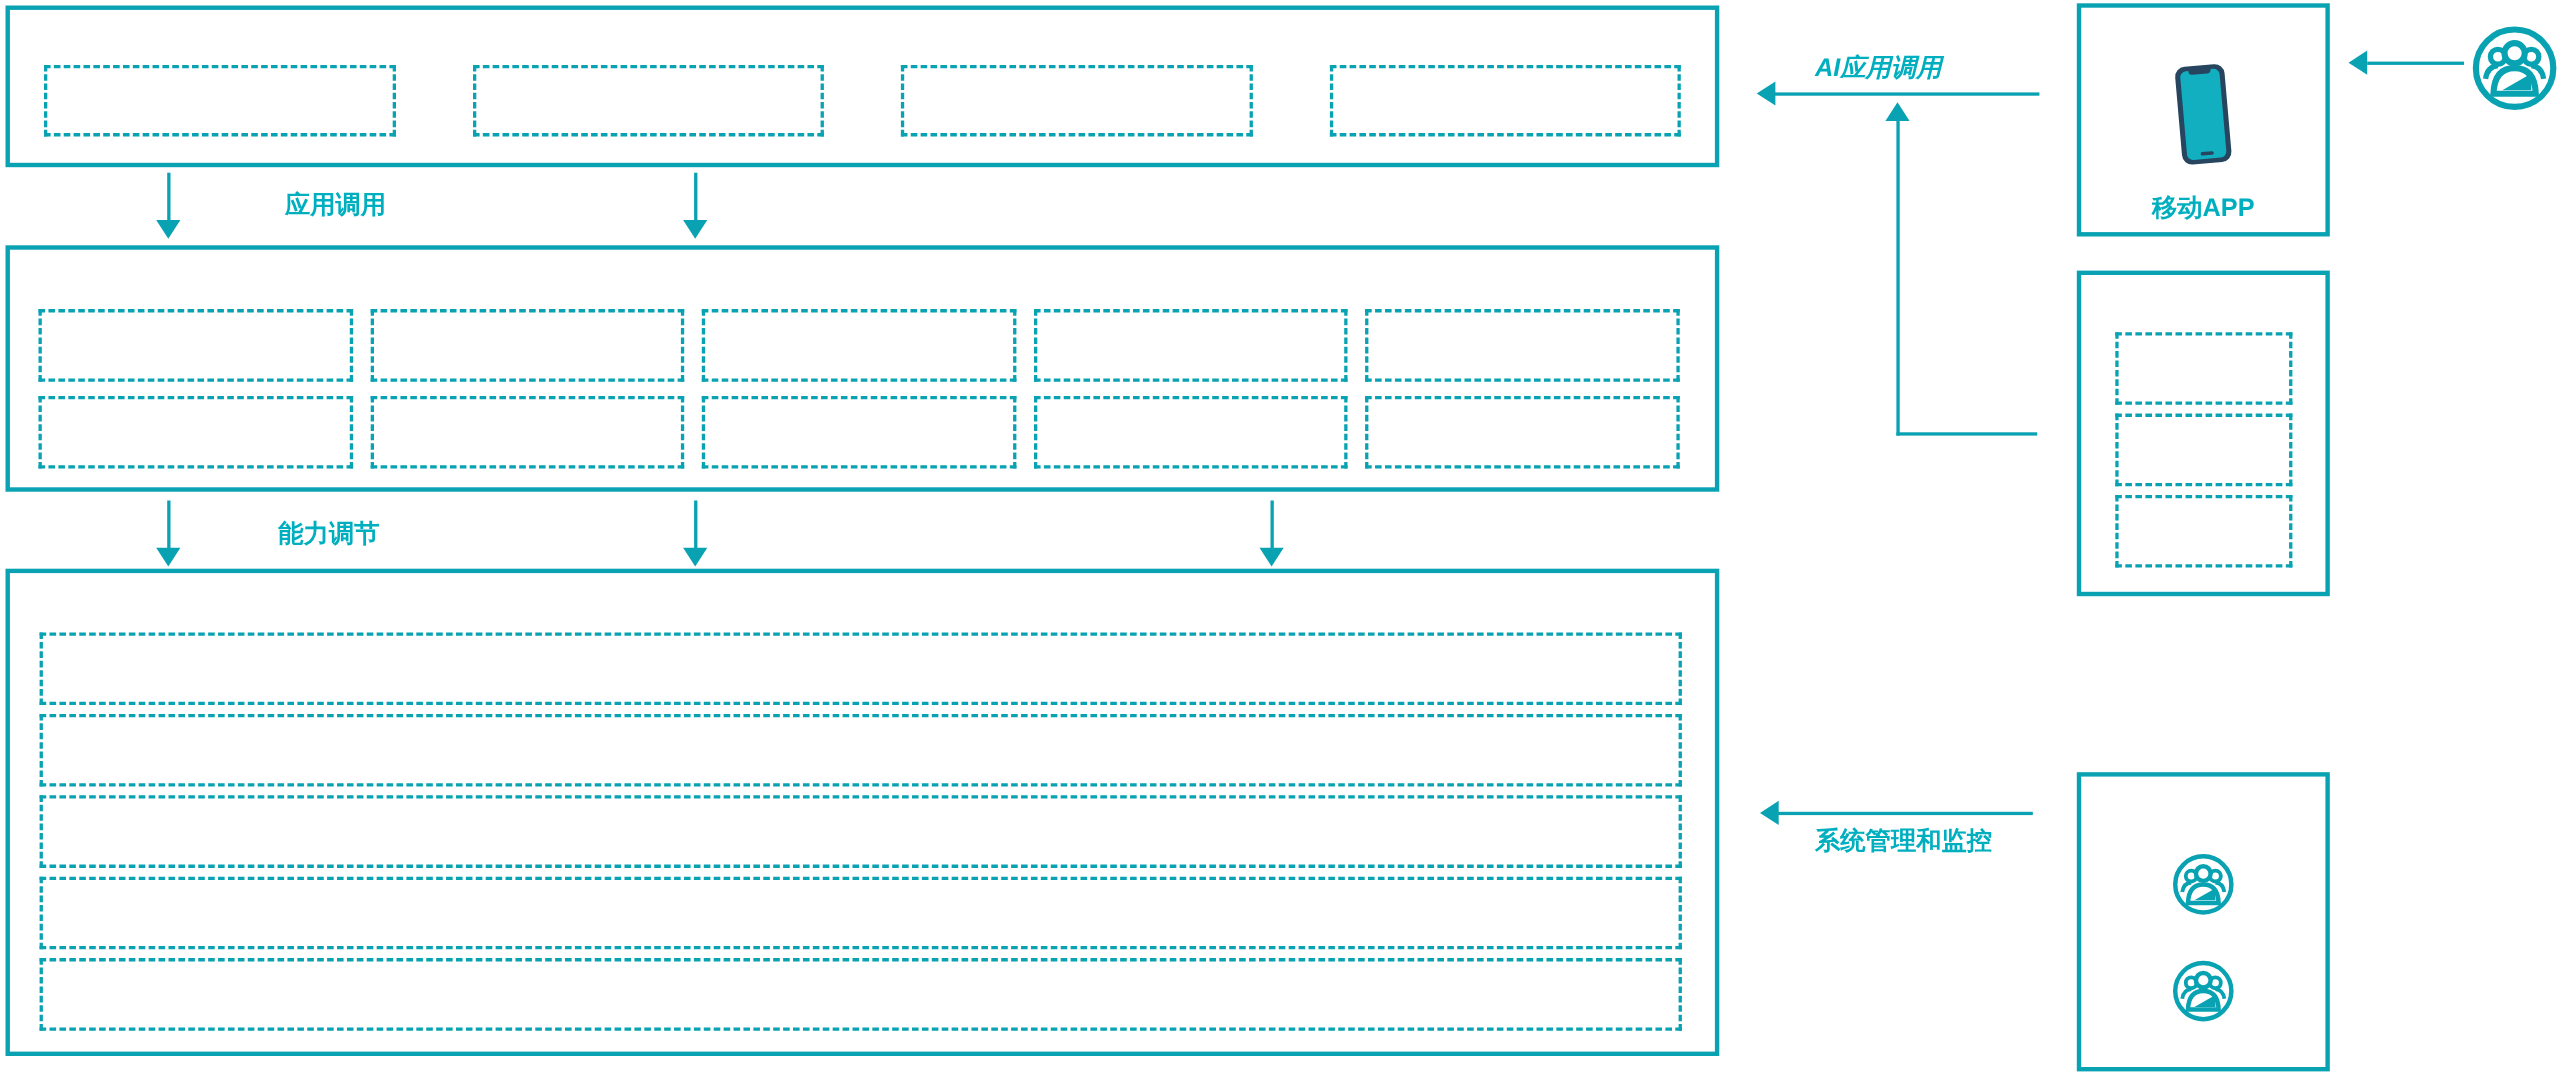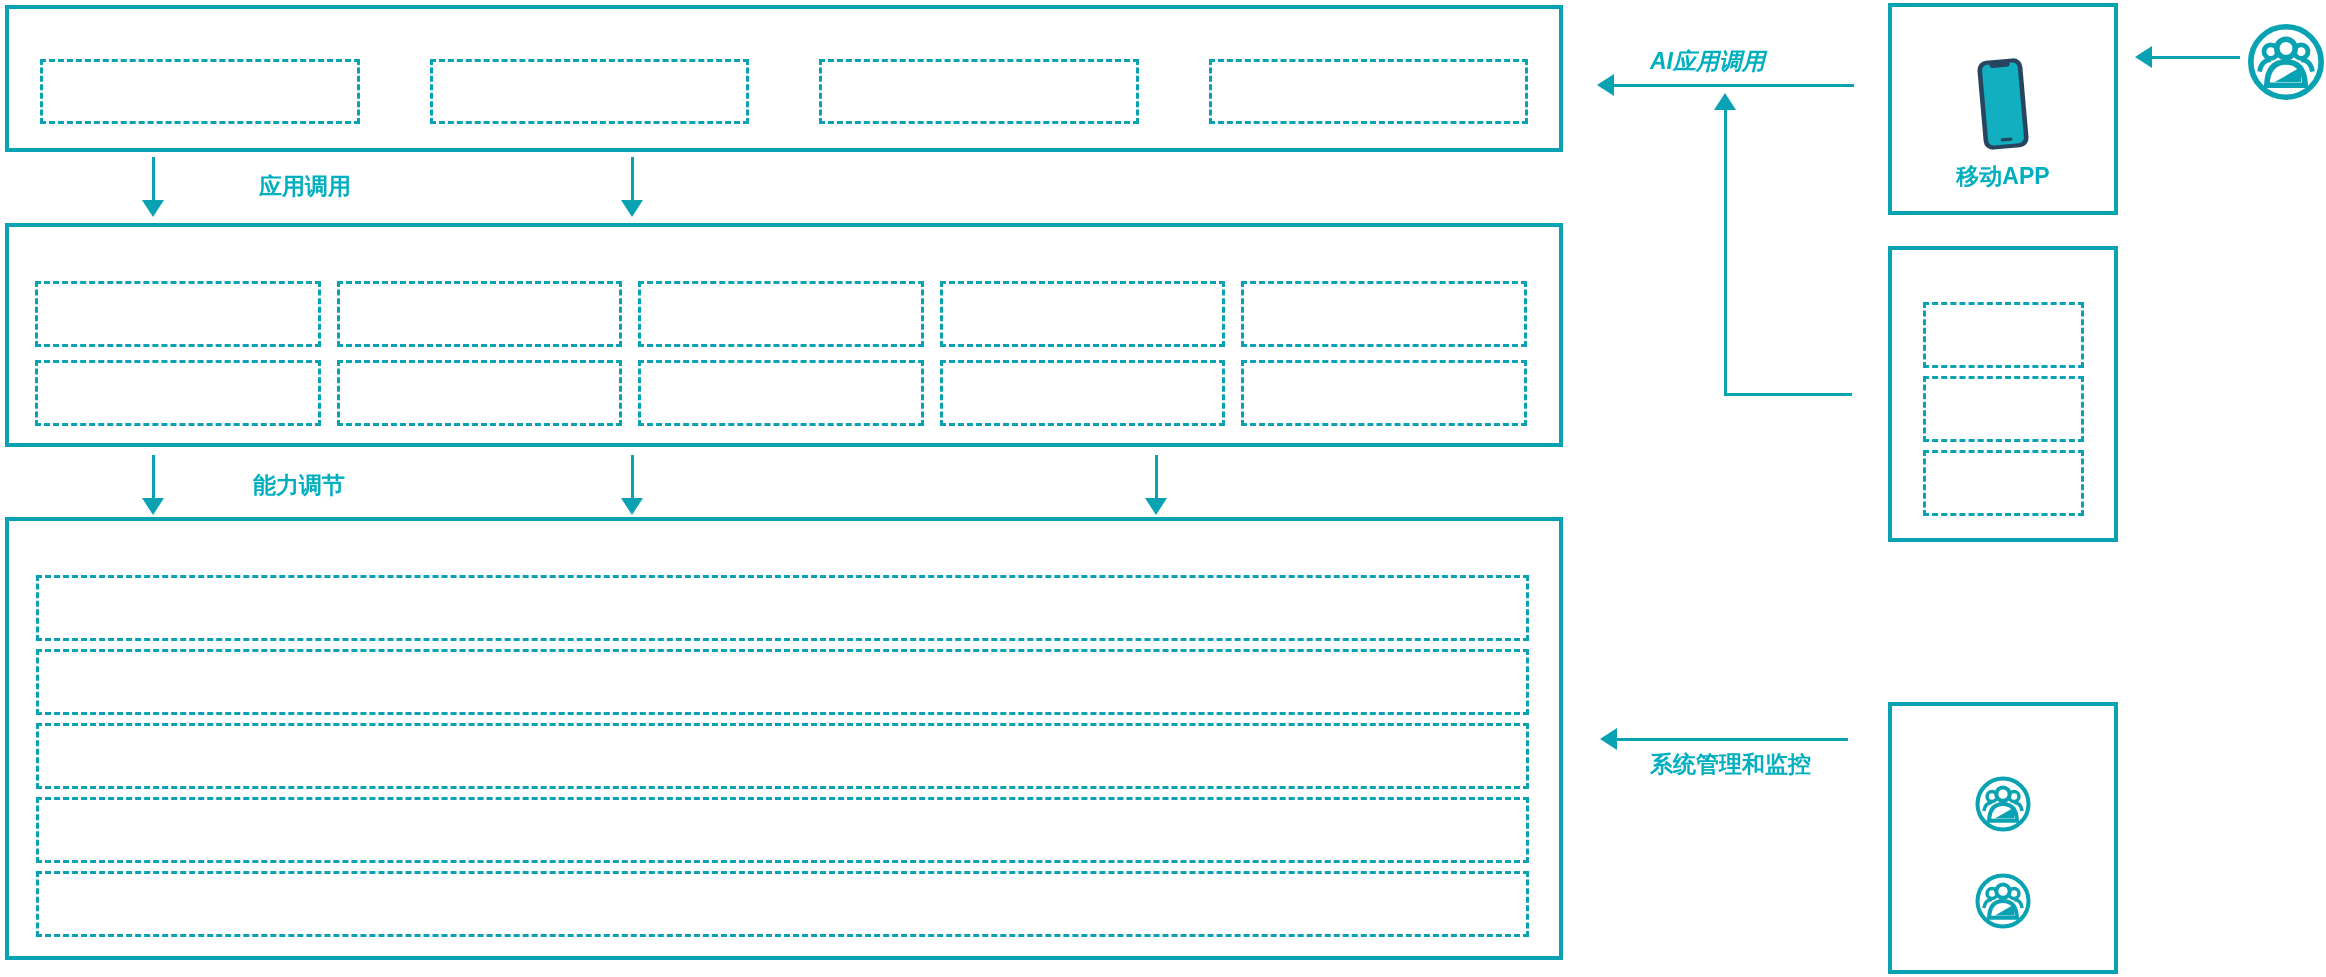--- a/index.html
+++ b/index.html
@@ -30,21 +30,21 @@
   #mobile-panel{left:1888px;top:3px;width:230px;height:212px;}
   #service-panel{left:1888px;top:246px;width:230px;height:296px;display:flex;flex-direction:column;gap:8px;padding:52px 30px 0 31px;}
   #service-panel .ph{height:66px;}
   #operator-panel{left:1888px;top:702px;width:230px;height:272px;display:flex;flex-direction:column;align-items:center;gap:39px;padding-top:69px;}
   
   .lbl{position:absolute;font-weight:bold;font-size:23px;color:var(--label);white-space:nowrap;}
   #lbl-app-call{left:243px;top:171px;margin-left:16px;}
   #lbl-cap-adjust{left:253px;top:470px;}
   #lbl-ai-call{left:1650px;top:46px;width:154px;text-align:left;font-style:italic;}
   #lbl-sys-monitor{left:1650px;top:749px;}
-  #lbl-mobile-app{left:1888px;top:161px;width:230px;text-align:center;}
+  #lbl-mobile-app{left:1888px;top:173px;width:230px;text-align:center;}
   
   .vline,.hline{position:absolute;background:var(--accent);}
   .vline{width:3px;}
   .hline{height:3px;}
   .head{position:absolute;width:0;height:0;}
   .head.down{border-left:11px solid transparent;border-right:11px solid transparent;border-top:17px solid var(--accent);}
   .head.up{border-left:11px solid transparent;border-right:11px solid transparent;border-bottom:17px solid var(--accent);}
   .head.left{border-top:11px solid transparent;border-bottom:11px solid transparent;border-right:17px solid var(--accent);}
   
   .users-icon-lg{position:absolute;left:2246px;top:22px;width:80px;height:80px;}

